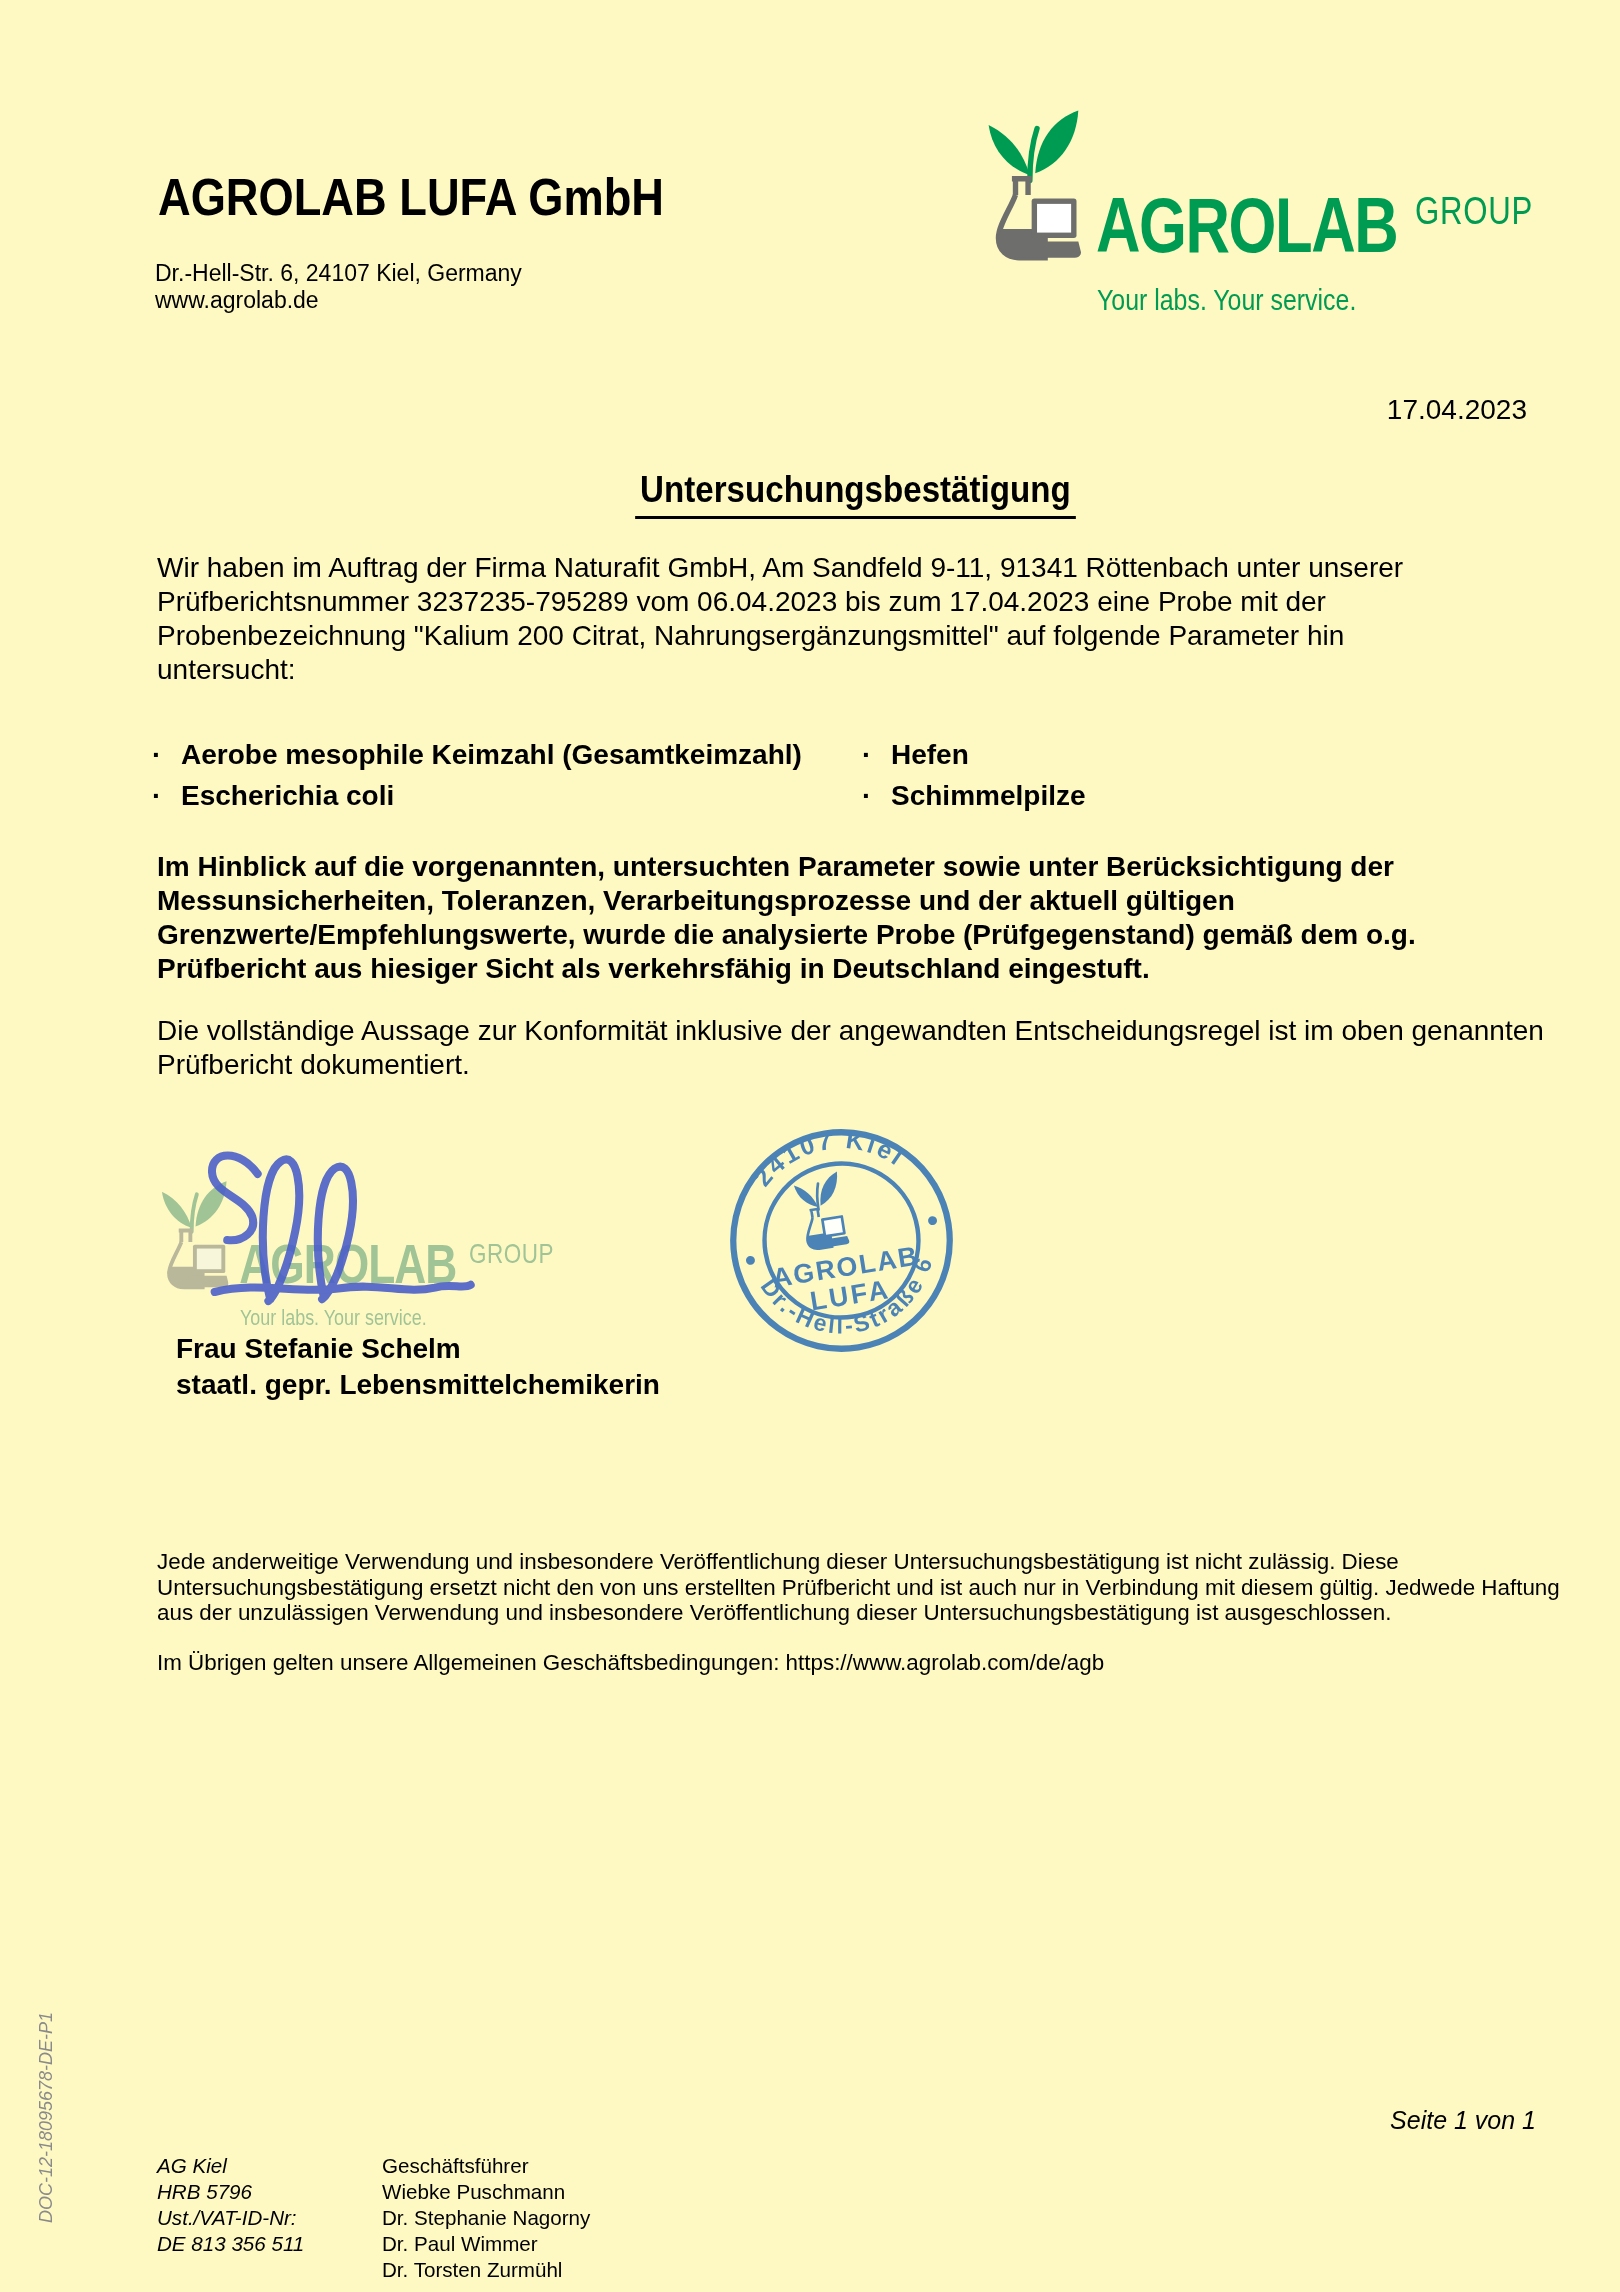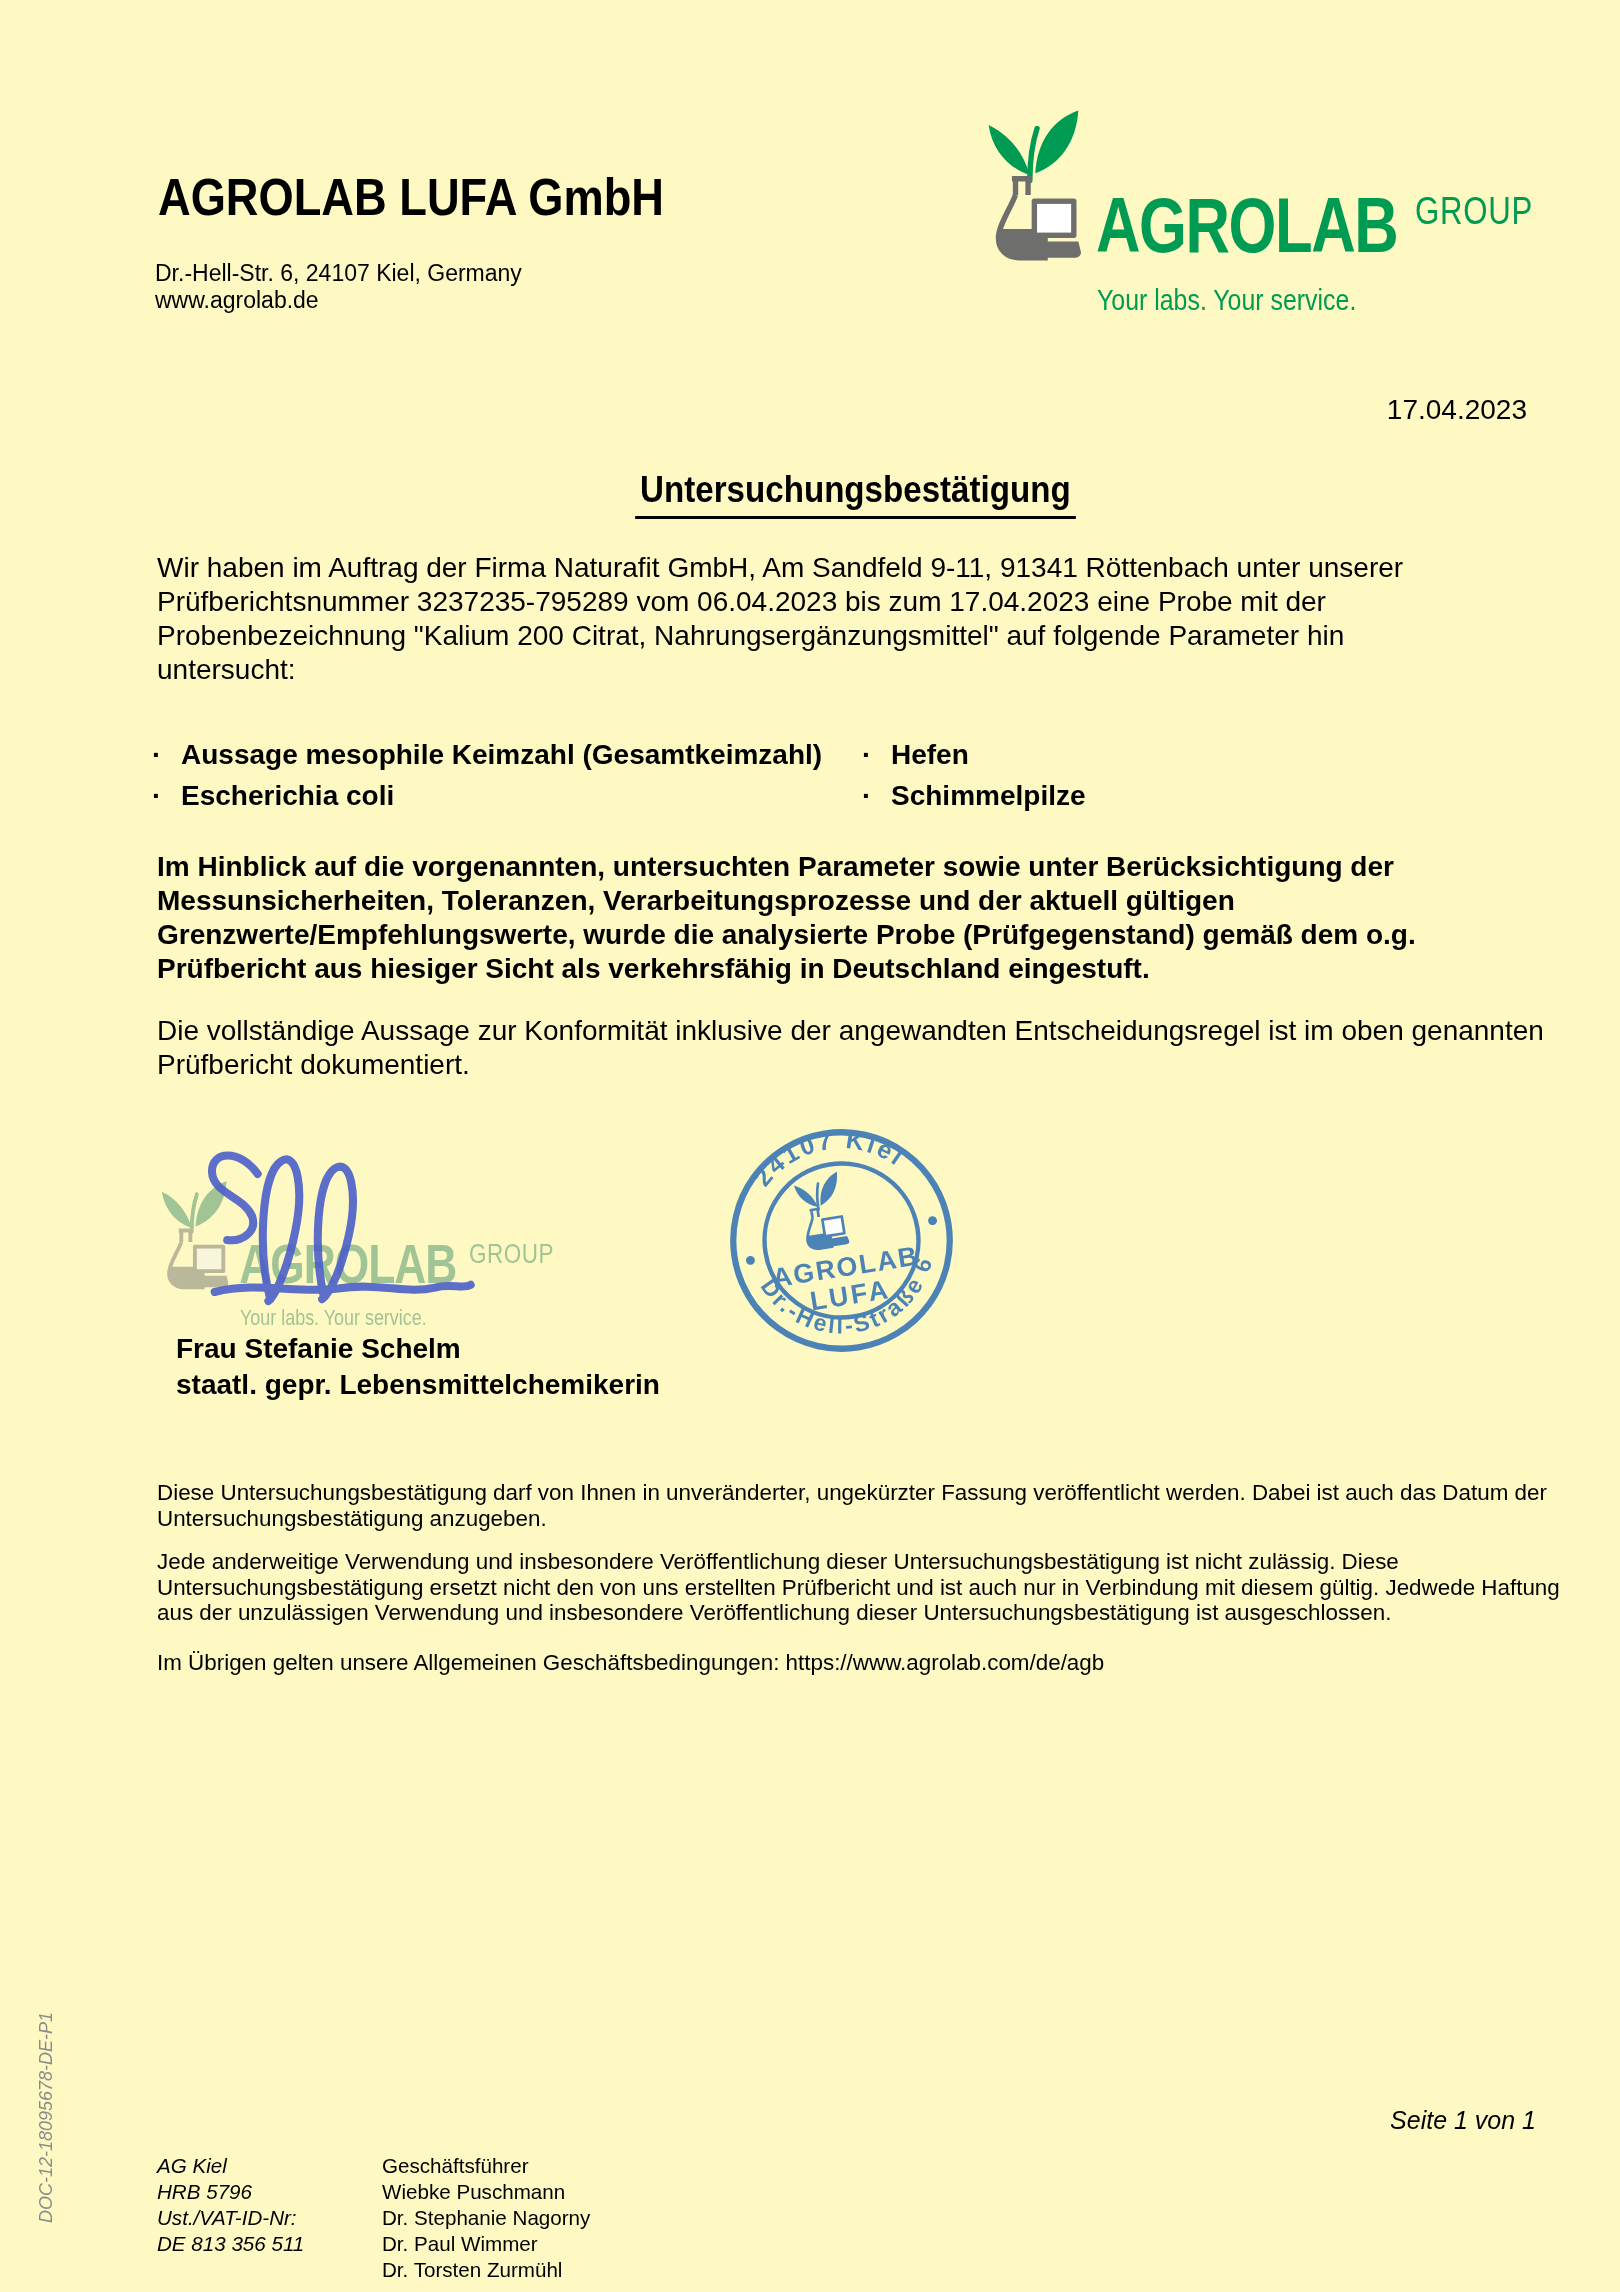--- a/index.html
+++ b/index.html
@@ -96,21 +96,21 @@
     <span class="title-text">Untersuchungsbestätigung</span>
   </div>
 
   <div class="abs intro pre">Wir haben im Auftrag der Firma Naturafit GmbH, Am Sandfeld 9-11, 91341 Röttenbach unter unserer
 Prüfberichtsnummer 3237235-795289 vom 06.04.2023 bis zum 17.04.2023 eine Probe mit der
 Probenbezeichnung "Kalium 200 Citrat, Nahrungsergänzungsmittel" auf folgende Parameter hin
 untersucht:</div>
 
   <div class="abs params">
     <div class="pcol" style="left:0;">
-      <div class="pitem"><span class="dot">·</span><span>Aussage mesophile Keimzahl (Gesamtkeimzahl)</span></div>
+      <div class="pitem"><span class="dot">·</span><span>Aerobe mesophile Keimzahl (Gesamtkeimzahl)</span></div>
       <div class="pitem"><span class="dot">·</span><span>Escherichia coli</span></div>
     </div>
     <div class="pcol" style="left:710px;">
       <div class="pitem"><span class="dot">·</span><span>Hefen</span></div>
       <div class="pitem"><span class="dot">·</span><span>Schimmelpilze</span></div>
     </div>
   </div>
 
   <div class="abs verdict pre">Im Hinblick auf die vorgenannten, untersuchten Parameter sowie unter Berücksichtigung der
 Messunsicherheiten, Toleranzen, Verarbeitungsprozesse und der aktuell gültigen
@@ -173,22 +173,20 @@
     </g>
     <text x="128" y="168" fill="#3d7ab5" font-size="30" font-weight="bold" letter-spacing="2" text-anchor="middle">AGROLAB</text>
     <text x="128" y="200" fill="#3d7ab5" font-size="30" font-weight="bold" letter-spacing="3" text-anchor="middle">LUFA</text>
   </svg>
 
   <div class="abs signer">
     <div>Frau Stefanie Schelm</div>
     <div>staatl. gepr. Lebensmittelchemikerin</div>
   </div>
 
-  <div class="abs legal legal-1 pre">Diese Untersuchungsbestätigung darf von Ihnen in unveränderter, ungekürzter Fassung veröffentlicht werden. Dabei ist auch das Datum der
-Untersuchungsbestätigung anzugeben.</div>
   <div class="abs legal legal-2 pre">Jede anderweitige Verwendung und insbesondere Veröffentlichung dieser Untersuchungsbestätigung ist nicht zulässig. Diese
 Untersuchungsbestätigung ersetzt nicht den von uns erstellten Prüfbericht und ist auch nur in Verbindung mit diesem gültig. Jedwede Haftung
 aus der unzulässigen Verwendung und insbesondere Veröffentlichung dieser Untersuchungsbestätigung ist ausgeschlossen.</div>
   <div class="abs legal legal-3"><span>Im Übrigen gelten unsere Allgemeinen Geschäftsbedingungen: </span><span>https://www.agrolab.com/de/agb</span></div>
 
   <div class="abs page-indicator">Seite 1 von 1</div>
   <div class="abs doc-number">DOC-12-18095678-DE-P1</div>
 
   <div class="abs footer-col footer-registry">
     <div>AG Kiel</div>

